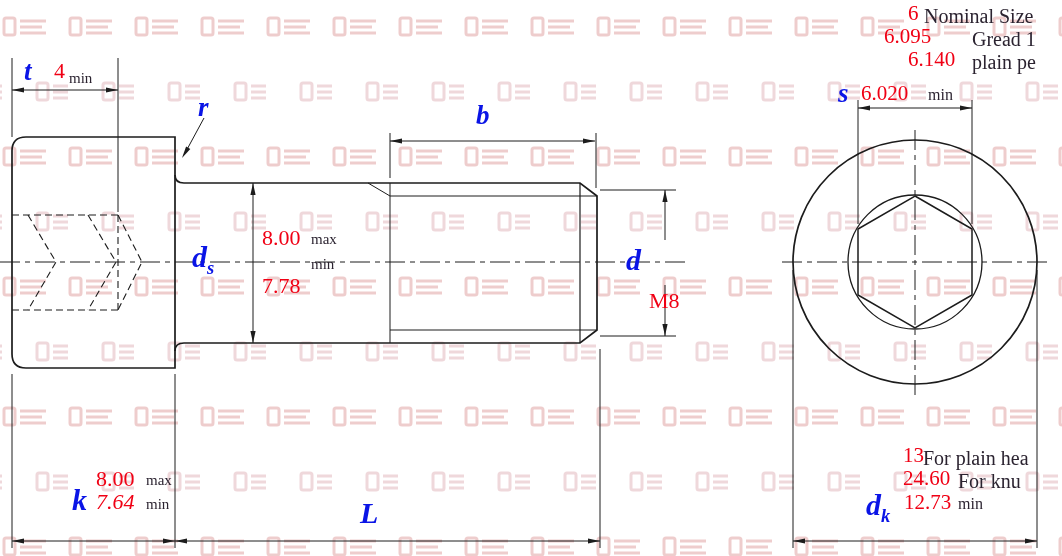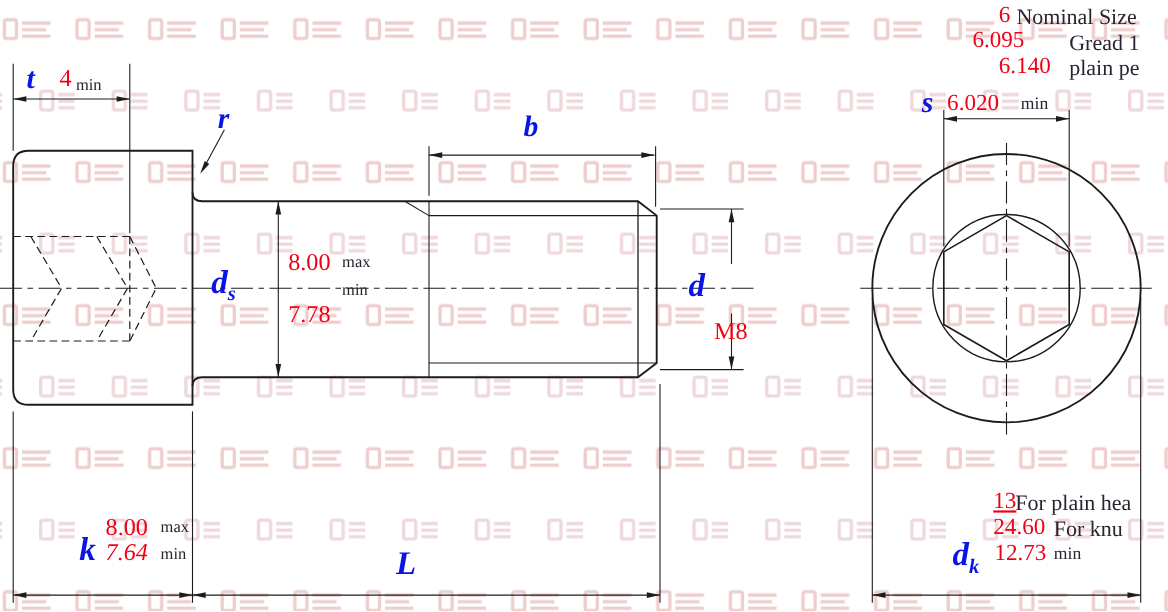--- a/index.html
+++ b/index.html
@@ -162,21 +162,21 @@
   <span class="lbl red s21" style="left:908px; top:3px;">6</span>
   <span class="lbl dark s18" style="left:924px; top:6px;">Nominal Size</span>
   <span class="lbl red s21" style="left:884px; top:26px;">6.095</span>
   <span class="lbl dark s18" style="left:972px; top:29px;">Gread 1</span>
   <span class="lbl red s21" style="left:908px; top:49px;">6.140</span>
   <span class="lbl dark s18" style="left:972px; top:52px;">plain pe</span>
   <span class="lbl blue s27" style="left:838px; top:80px;">s</span>
   <span class="lbl red s21" style="left:861px; top:83px;">6.020</span>
   <span class="lbl dark s16" style="left:928px; top:87px;">min</span>
 
-  <span class="lbl red s21" style="left:903px; top:445px;text-decoration:underline;">13</span>
+  <span class="lbl red s21" style="left:903px; top:445px;">13</span>
   <span class="lbl dark s18" style="left:923px; top:448px;">For plain hea</span>
   <span class="lbl red s21" style="left:903px; top:468px;">24.60</span>
   <span class="lbl dark s18" style="left:958px; top:471px;">For knu</span>
   <span class="lbl blue s30" style="left:866px; top:490px;"><span>d</span><span class="sub">k</span></span>
   <span class="lbl red s21" style="left:904px; top:492px;text-align:center;">12.73</span>
   <span class="lbl dark s16" style="left:958px; top:496px;">min</span>
 
 </div>
 
 </body></html>

